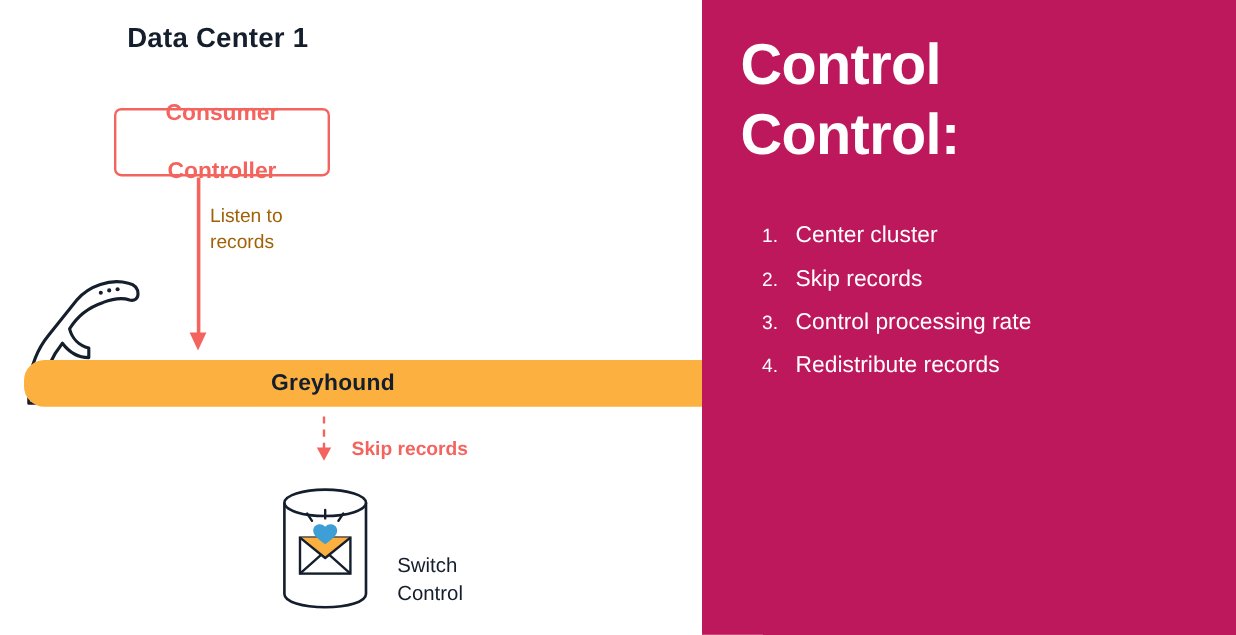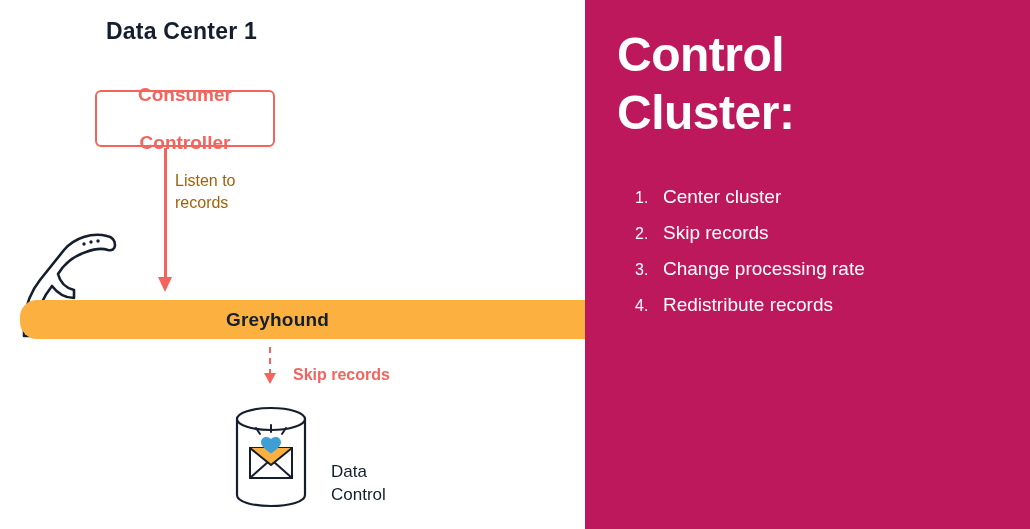--- a/index.html
+++ b/index.html
@@ -250,43 +250,43 @@
       <g>
         <rect x="16" y="42" width="42" height="30" fill="#ffffff" stroke="#141e2c" stroke-width="2"></rect>
         <path d="M16 42 L37 59 L58 42" fill="#fcb040" stroke="#141e2c" stroke-width="2" stroke-linejoin="round"></path>
         <path d="M16 72 L34 56 M58 72 L40 56" stroke="#141e2c" stroke-width="2"></path>
         <path d="M37 33 c-3.4 -4 -10 -2 -10 3.2 c0 4.6 6.4 8.4 10 11.4 c3.6 -3 10 -6.8 10 -11.4 c0 -5.2 -6.6 -7.2 -10 -3.2 z" fill="#3d9fd6"></path>
         <path d="M26 28 L22 22 M48 28 L52 22 M37 26 L37 19" stroke="#141e2c" stroke-width="2" stroke-linecap="round"></path>
       </g>
     </svg>
 
     <div class="kafka-label">
-      <div>Data</div>
+      <div>Switch</div>
       <div>Control</div>
     </div>
 
   </div>
 
   <div class="right-panel">
     <div class="right-title">
       <div>Control</div>
-      <div>Cluster:</div>
+      <div>Control:</div>
     </div>
     <ol class="right-list">
       <li>
         <span class="num">1.</span>
         <span class="txt">Center cluster</span>
       </li>
       <li>
         <span class="num">2.</span>
         <span class="txt">Skip records</span>
       </li>
       <li>
         <span class="num">3.</span>
-        <span class="txt">Change processing rate</span>
+        <span class="txt">Control processing rate</span>
       </li>
       <li>
         <span class="num">4.</span>
         <span class="txt">Redistribute records</span>
       </li>
     </ol>
   </div>
 
 </div>
 

